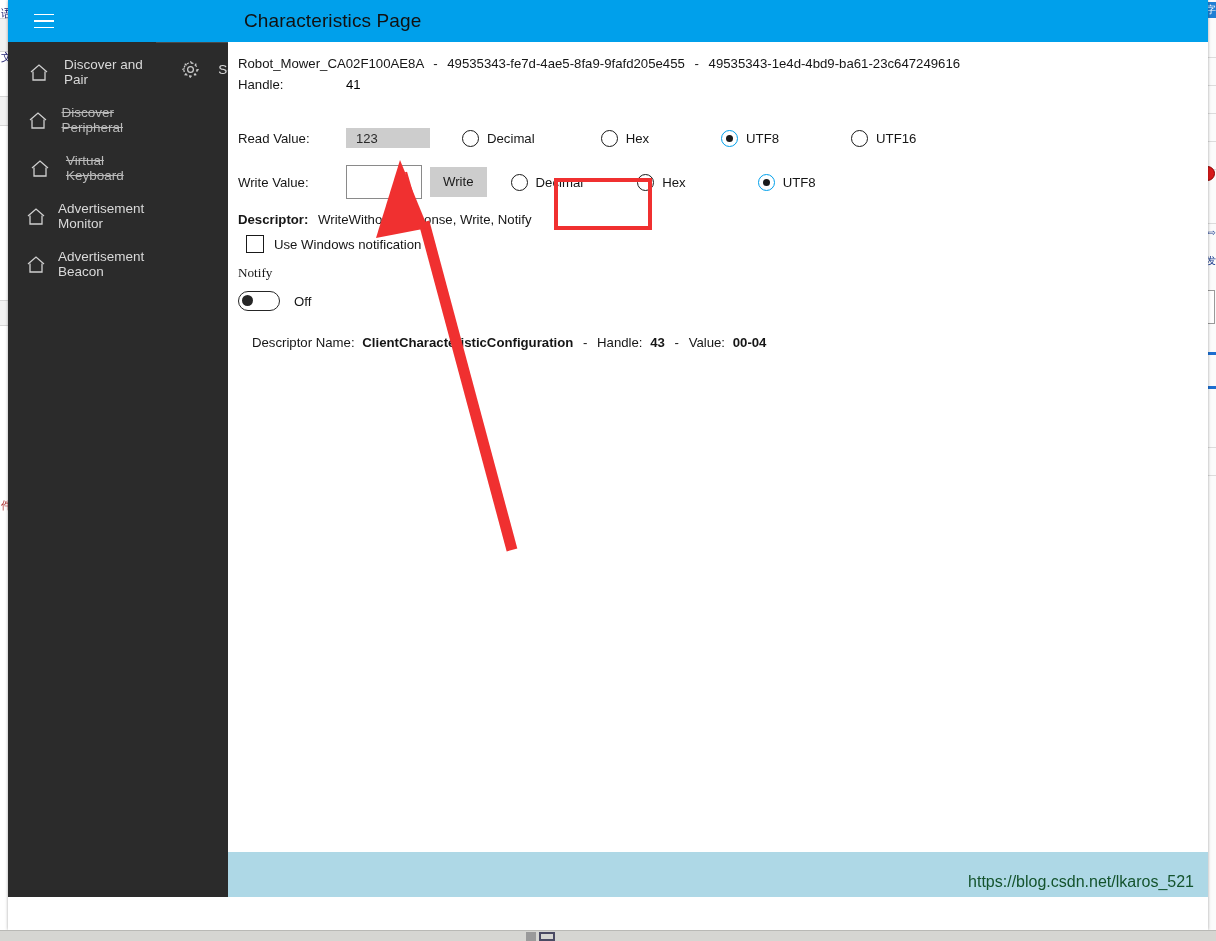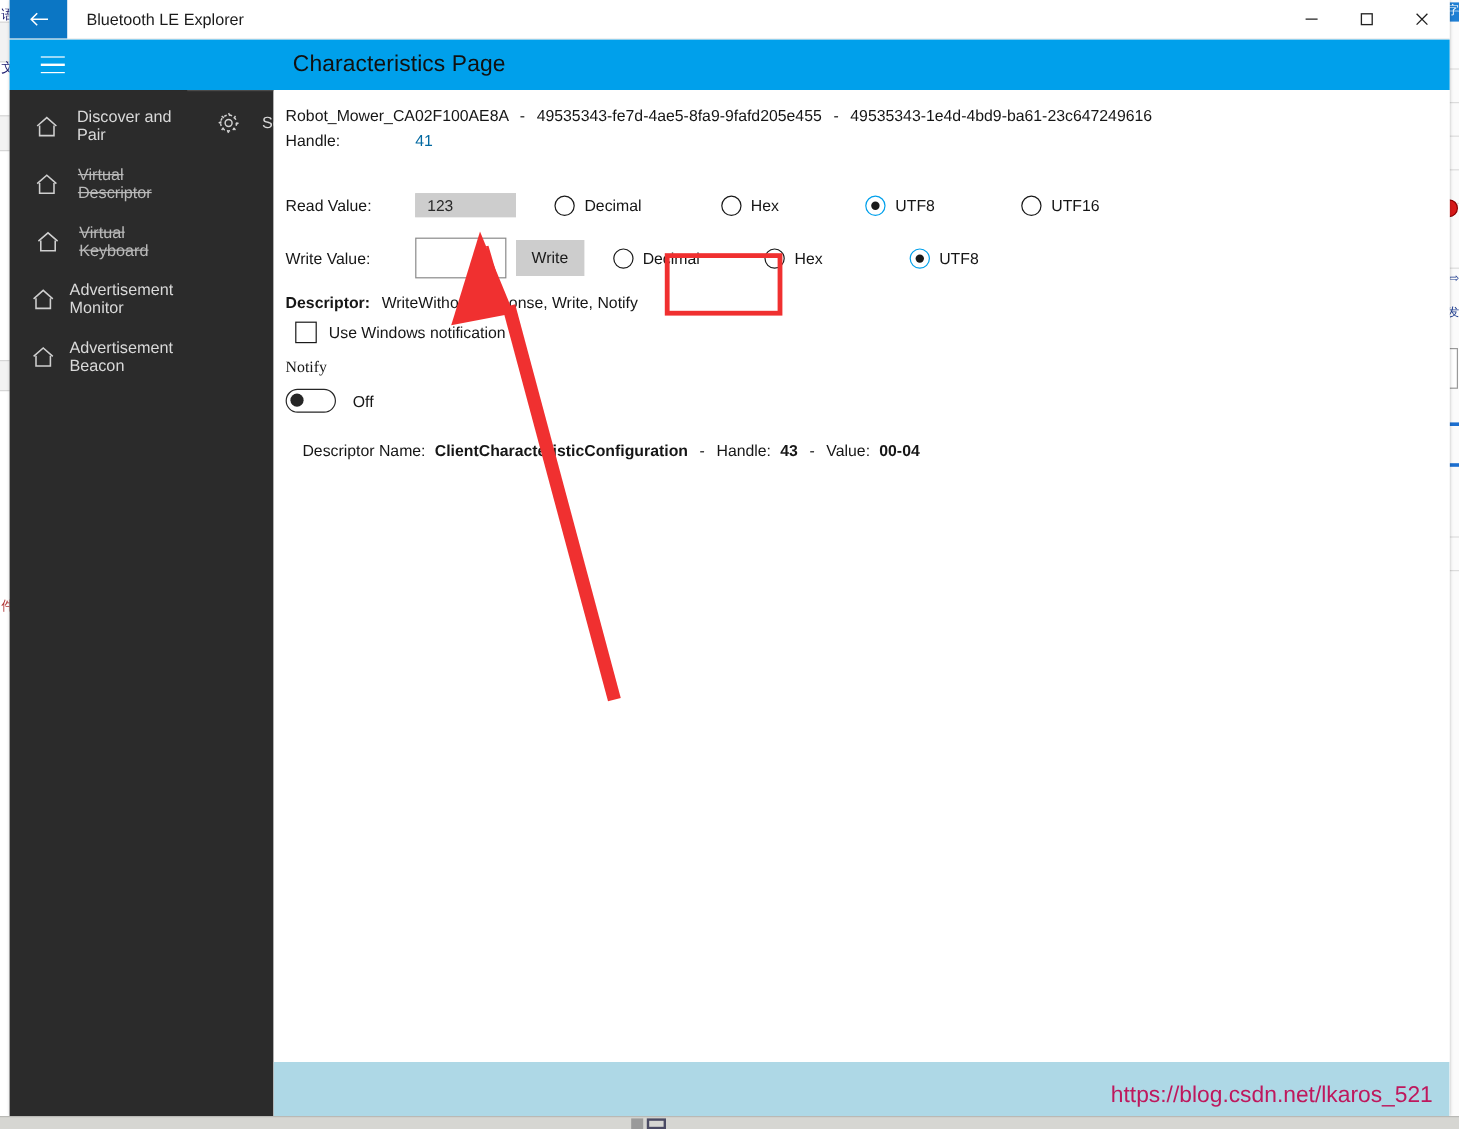--- a/index.html
+++ b/index.html
@@ -109,21 +109,21 @@
   .uuid-line {
     font-size: 13.2px; color: #161616; white-space: nowrap; margin-bottom: 6px;
   }
   .sep { padding: 0 6px; }
 
   .row { display: flex; align-items: center; }
   .lbl { font-size: 13.2px; color: #161616; }
 
   .handle-row { margin-bottom: 22px; }
   .handle-row .lbl { width: 108px; }
-  .handle-val { font-size: 13.2px; color: #0369a1; }
+  .handle-val { font-size: 13.2px; color: #000000; }
 
   .read-row { height: 48px; }
   .write-row { height: 40px; margin-bottom: 6px; }
 
   .field-label { width: 108px; font-size: 13.2px; color: #161616; }
 
   .read-box {
     width: 84px; height: 20px; background: #cdcdcd; border: 1px solid #cdcdcd;
     display: flex; align-items: center; padding-left: 9px;
     font-size: 13px; color: #2a2a2a;
@@ -180,21 +180,21 @@
     font-size: 13.2px; color: #161616; margin-top: 24px; padding-left: 14px;
   }
   .descriptor b { font-weight: bold; }
 
   
   .footer {
     height: 45px; background: #aed8e6; position: relative;
   }
   .watermark {
     position: absolute; right: 14px; bottom: 6px;
-    font-size: 19px; color: #be185d;
+    font-size: 16px; color: #14532d;
   }
 
   
   .taskbar {
     position: absolute; left: 0; bottom: 0; width: 1216px; height: 11px;
     background: #d6d6d2; border-top: 1px solid #b9b9b5;
   }
   .tb-a { position: absolute; left: 526px; top: 1px; width: 10px; height: 9px; background: #9a9a9a; }
   .tb-b { position: absolute; left: 539px; top: 1px; width: 16px; height: 9px; border: 2px solid #4a4a63; background: #d6d6d2; }
 
@@ -233,45 +233,20 @@
     <div class="bg-right-glyph" style="top:256px;">发</div>
     <div class="bg-right-box"></div>
     <div class="bg-right-blue" style="top:352px;"></div>
     <div class="bg-right-blue" style="top:386px;"></div>
     <div class="bg-right-row" style="top:420px;height:28px;"></div>
     <div class="bg-right-row" style="top:448px;height:28px;"></div>
   </div>
 
   <div class="window">
 
-    <div class="titlebar">
-      <div class="back-btn">
-        <svg width="17" height="14" viewBox="0 0 17 14" aria-hidden="true">
-          <path d="M16 7 H2 M7 2 L2 7 L7 12" stroke="#ffffff" stroke-width="1.3" fill="none"></path>
-        </svg>
-      </div>
-      <div class="title-text">Bluetooth LE Explorer</div>
-      <div class="win-controls">
-        <div class="win-btn">
-          <svg width="12" height="12" viewBox="0 0 12 12">
-            <path d="M1 6 H11" stroke="#222" stroke-width="1.1"></path>
-          </svg>
-        </div>
-        <div class="win-btn">
-          <svg width="12" height="12" viewBox="0 0 12 12">
-            <rect x="1.5" y="1.5" width="9" height="9" fill="none" stroke="#222" stroke-width="1.1"></rect>
-          </svg>
-        </div>
-        <div class="win-btn">
-          <svg width="12" height="12" viewBox="0 0 12 12">
-            <path d="M1.5 1.5 L10.5 10.5 M10.5 1.5 L1.5 10.5" stroke="#222" stroke-width="1.1"></path>
-          </svg>
-        </div>
-      </div>
-    </div>
 
     <div class="cmdbar">
       <div class="hamburger">
         <span></span>
           <span></span>
           <span></span>
       </div>
       <div class="page-title">Characteristics Page</div>
     </div>
 
@@ -290,21 +265,21 @@
             <span class="nav-label">Discover and Pair</span>
           </div>
 
           <div class="nav-item disabled">
             <span class="nav-icon">
               <svg width="20" height="19" viewBox="0 0 20 19" aria-hidden="true">
                 <path d="M2 9 L10 2 L18 9" fill="none" stroke="#cfcfcf" stroke-width="1.3"></path>
                 <path d="M4 8.5 V17 H16 V8.5" fill="none" stroke="#cfcfcf" stroke-width="1.3"></path>
               </svg>
             </span>
-            <span class="nav-label">Virtual Descriptor</span>
+            <span class="nav-label">Discover Peripheral</span>
           </div>
 
           <div class="nav-item disabled">
             <span class="nav-icon">
               <svg width="20" height="19" viewBox="0 0 20 19" aria-hidden="true">
                 <path d="M2 9 L10 2 L18 9" fill="none" stroke="#cfcfcf" stroke-width="1.3"></path>
                 <path d="M4 8.5 V17 H16 V8.5" fill="none" stroke="#cfcfcf" stroke-width="1.3"></path>
               </svg>
             </span>
             <span class="nav-label">Virtual Keyboard</span>

